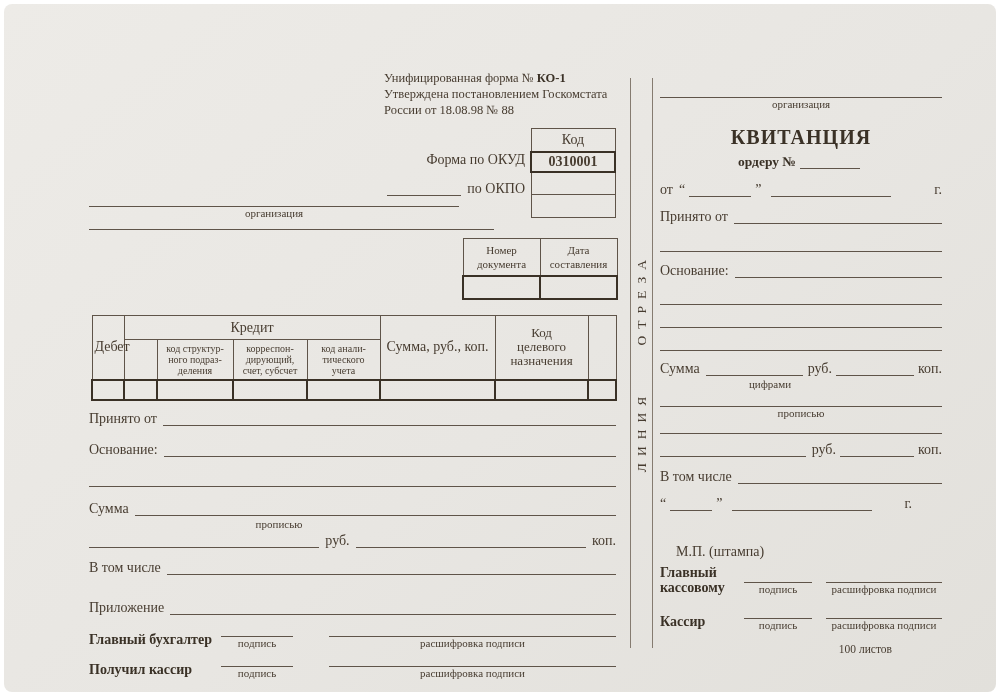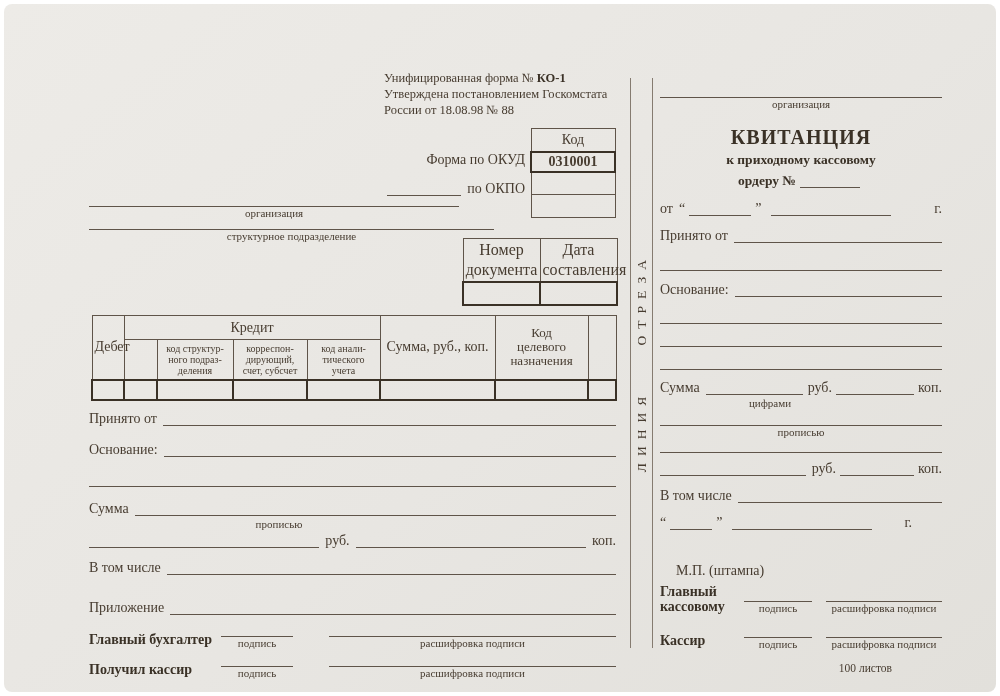--- a/index.html
+++ b/index.html
@@ -79,26 +79,25 @@
     <div class="fill" style="margin-left:0;"></div>
     <span class="lbl" style="margin-left:6px;">по ОКПО</span>
   </div>
 
   <div class="abs" style="left:85px;top:191px;width:370px;">
     <div class="uline"></div>
     <div class="cap">организация</div>
   </div>
   <div class="abs" style="left:85px;top:214px;width:405px;">
     <div class="uline"></div>
-    <div class="cap">структурное подразделение</div>
   </div>
 
   <table class="abs" style="left:458px;top:234px;width:154px;">
     <tbody>
-        <tr style="height:37px;font-size:16px;line-height:20px;">
+        <tr style="height:37px;font-size:11px;line-height:14px;">
       <td class="pre" style="width:77px;">Номер
 документа</td>
       <td class="pre" style="width:77px;">Дата
 составления</td>
     </tr>
     <tr class="heavy" style="height:23px;">
       <td></td>
       <td></td>
     </tr>
   </tbody>
@@ -209,21 +208,20 @@
   </div>
 
   <div class="abs" style="left:656px;top:82px;width:282px;">
 
     <div>
       <div class="uline"></div>
       <div class="cap">организация</div>
     </div>
 
     <div class="bold" style="margin-top:16px;text-align:center;font-size:20px;letter-spacing:1px;">КВИТАНЦИЯ</div>
-    <div class="bold" style="margin-top:3px;text-align:center;font-size:13.5px;">к приходному кассовому</div>
     <div class="row" style="margin-top:4px;justify-content:center;">
       <span class="lbl bold" style="font-size:13.5px;">ордеру №</span>
       <div class="blank" style="width:60px;"></div>
     </div>
 
     <div class="row" style="margin-top:10px;">
       <span class="lbl">от</span>
       <span class="lbl" style="margin-left:6px;">“</span>
       <div class="blank" style="width:62px;"></div>
       <span class="lbl">”</span>

